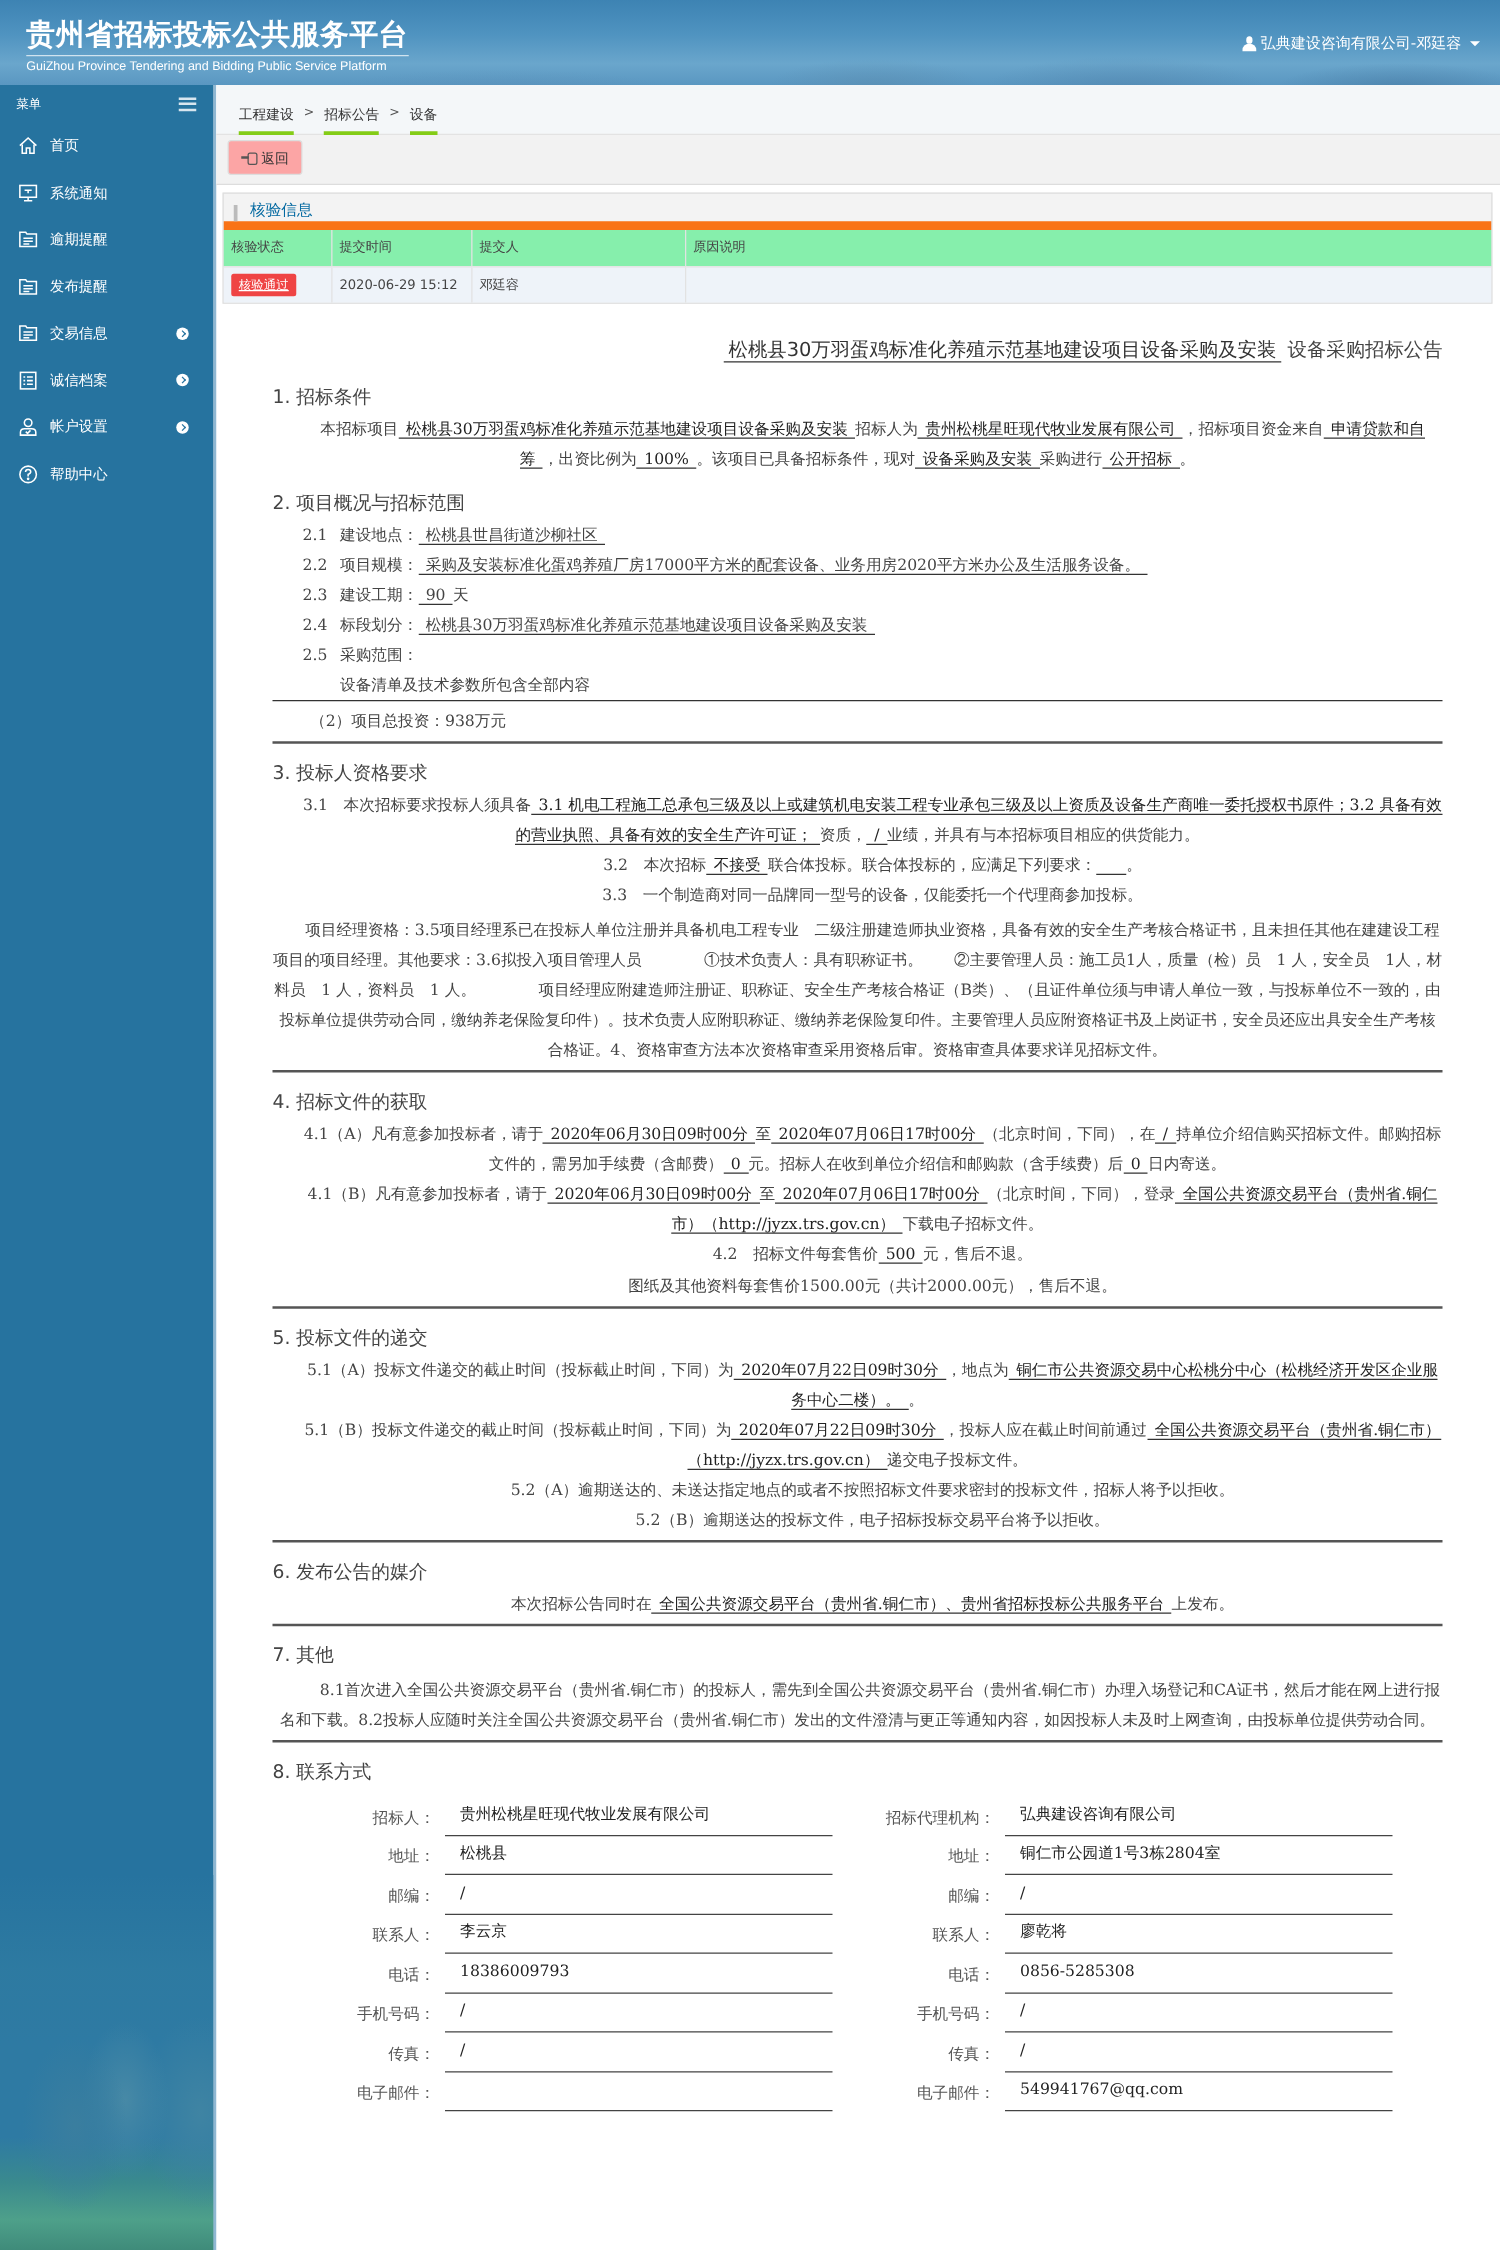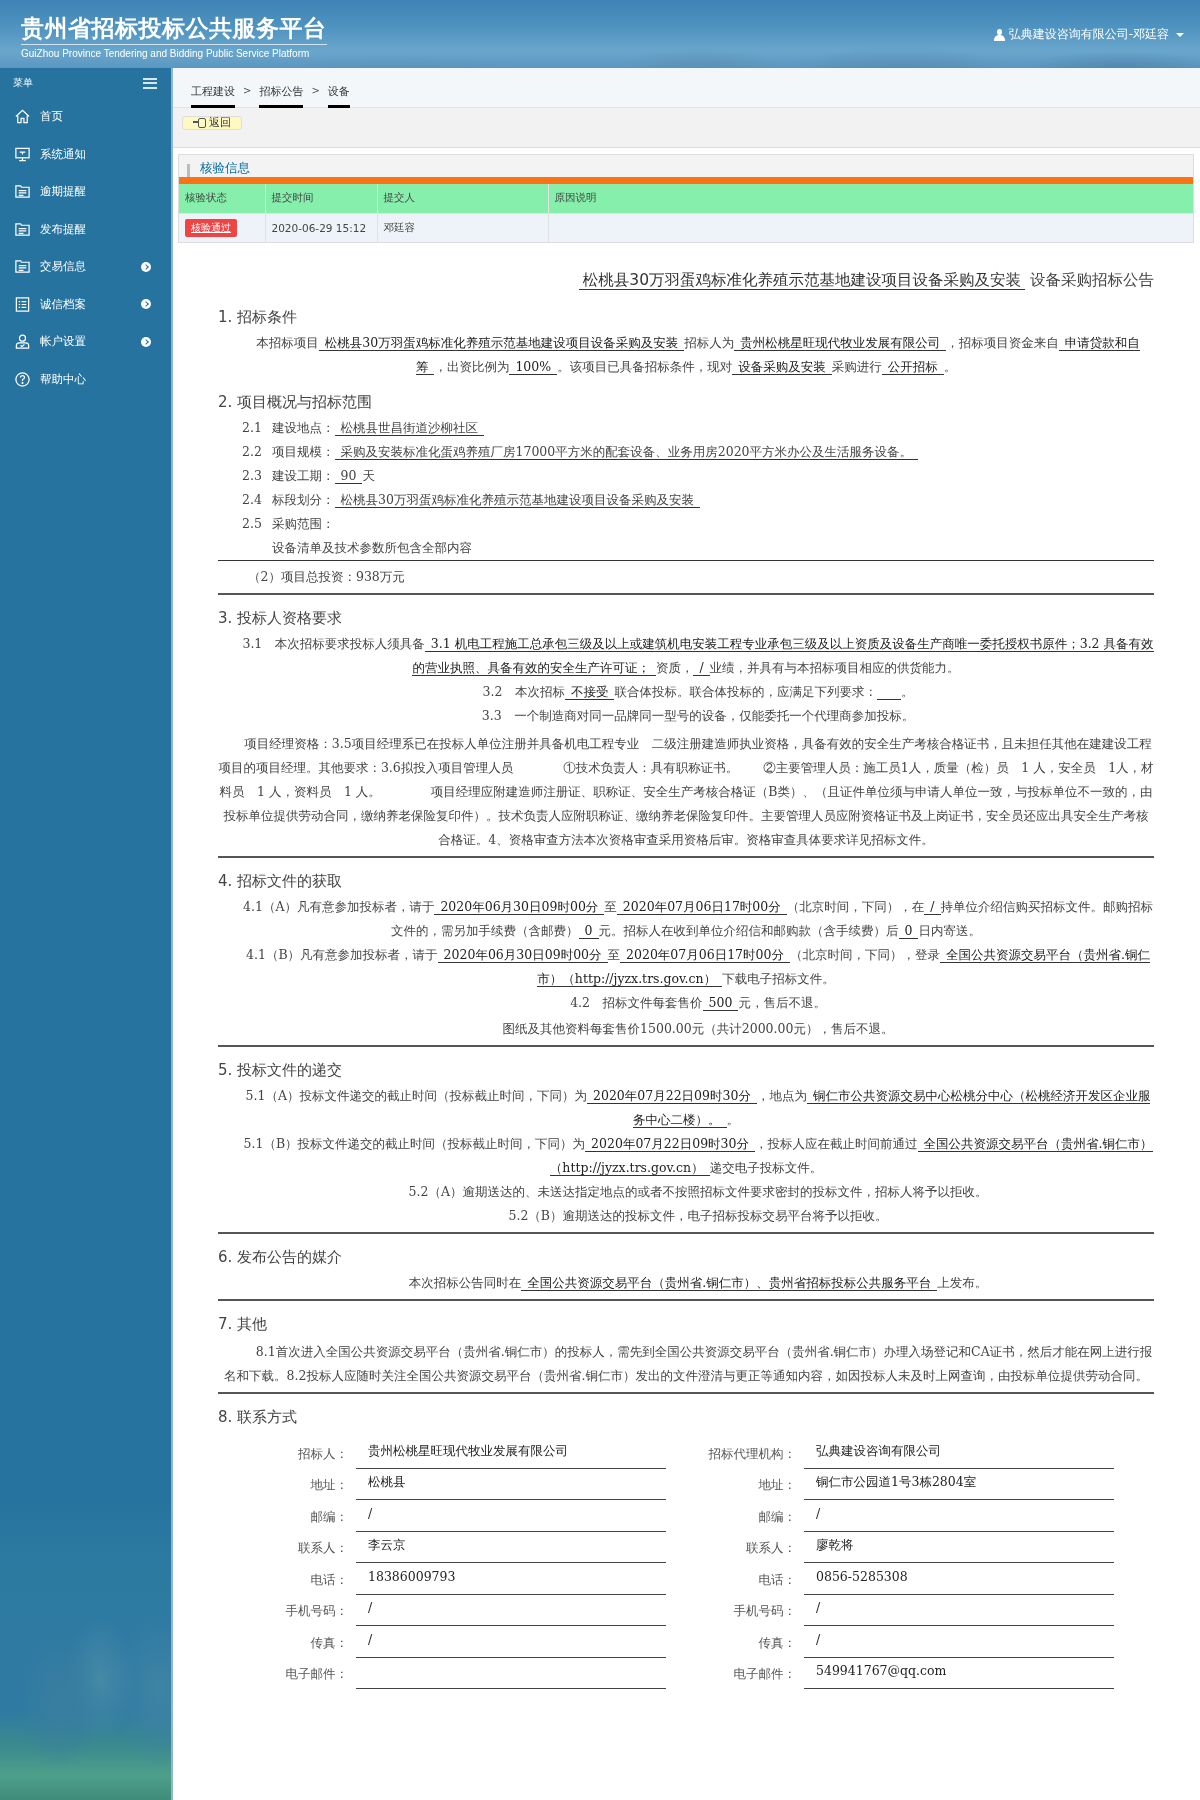--- a/index.html
+++ b/index.html
@@ -77,26 +77,26 @@
     border-right:1.5px solid #26739f; border-top:1.5px solid #26739f; transform: rotate(45deg);
   }
 
   
   .main { position: absolute; left: 171px; top: 68px; width: 1029px; height: 1732px; background: #fff; border-left: 2px solid #8fb7d2; }
   .breadcrumb-bar {
     height: 40px; background: #f4f7f9; border-bottom: 1px solid #e3e3e3;
     display: flex; align-items: flex-start; padding-left: 18px; padding-top: 16px;
     position: relative;
   }
-  .crumb { font-size: 11px; color: #333; padding-bottom: 6px; border-bottom: 3px solid #000000; cursor: pointer; }
+  .crumb { font-size: 11px; color: #333; padding-bottom: 6px; border-bottom: 3px solid #84cc16; cursor: pointer; }
   .crumb-sep { font-size: 10px; color: #555; margin: 1px 8px 0 8px; }
   .toolbar { height: 40px; background: #f2f2f2; border-bottom: 1px solid #ddd; padding: 4px 0 0 9px; }
   .back-btn {
-    display: inline-flex; align-items: center; gap: 4px; height: 14px; padding: 0 10px;
-    background: #fef9c3; border: 1px solid #ddd; border-radius: 3px; font-size: 11px; color: #333; cursor: pointer;
+    display: inline-flex; align-items: center; gap: 4px; height: 28px; padding: 0 10px;
+    background: #fca5a5; border: 1px solid #ddd; border-radius: 3px; font-size: 11px; color: #333; cursor: pointer;
   }
   .back-btn .hand { width: 12px; height: 9px; position: relative; }
   .back-btn .hand::before { content:""; position:absolute; left:0; top:3px; width:6px; height:2px; background:#555; }
   .back-btn .hand::after { content:""; position:absolute; left:5px; top:0; width:6px; height:8px; border:1.5px solid #555; border-radius:2px; }
 
   .verify-panel { margin: 6px 6px 0 5px; border: 1px solid #ddd; background: #f3f3f3; }
   .verify-title { height: 29px; display: flex; align-items: flex-end; padding-left: 8px; font-size: 12.5px; color: #0369a1; border-bottom: 7px solid #f97316; }
   .verify-title .bar { width: 3px; height: 13px; background: #bbb; margin-right: 10px; }
   table.verify { width: 100%; border-collapse: collapse; font-size: 10.5px; }
   table.verify th { height: 29px; text-align: left; font-weight: normal; padding-left: 6px; color: #444; border-right: 1px solid #e2e2e2; background: #86efac; }

